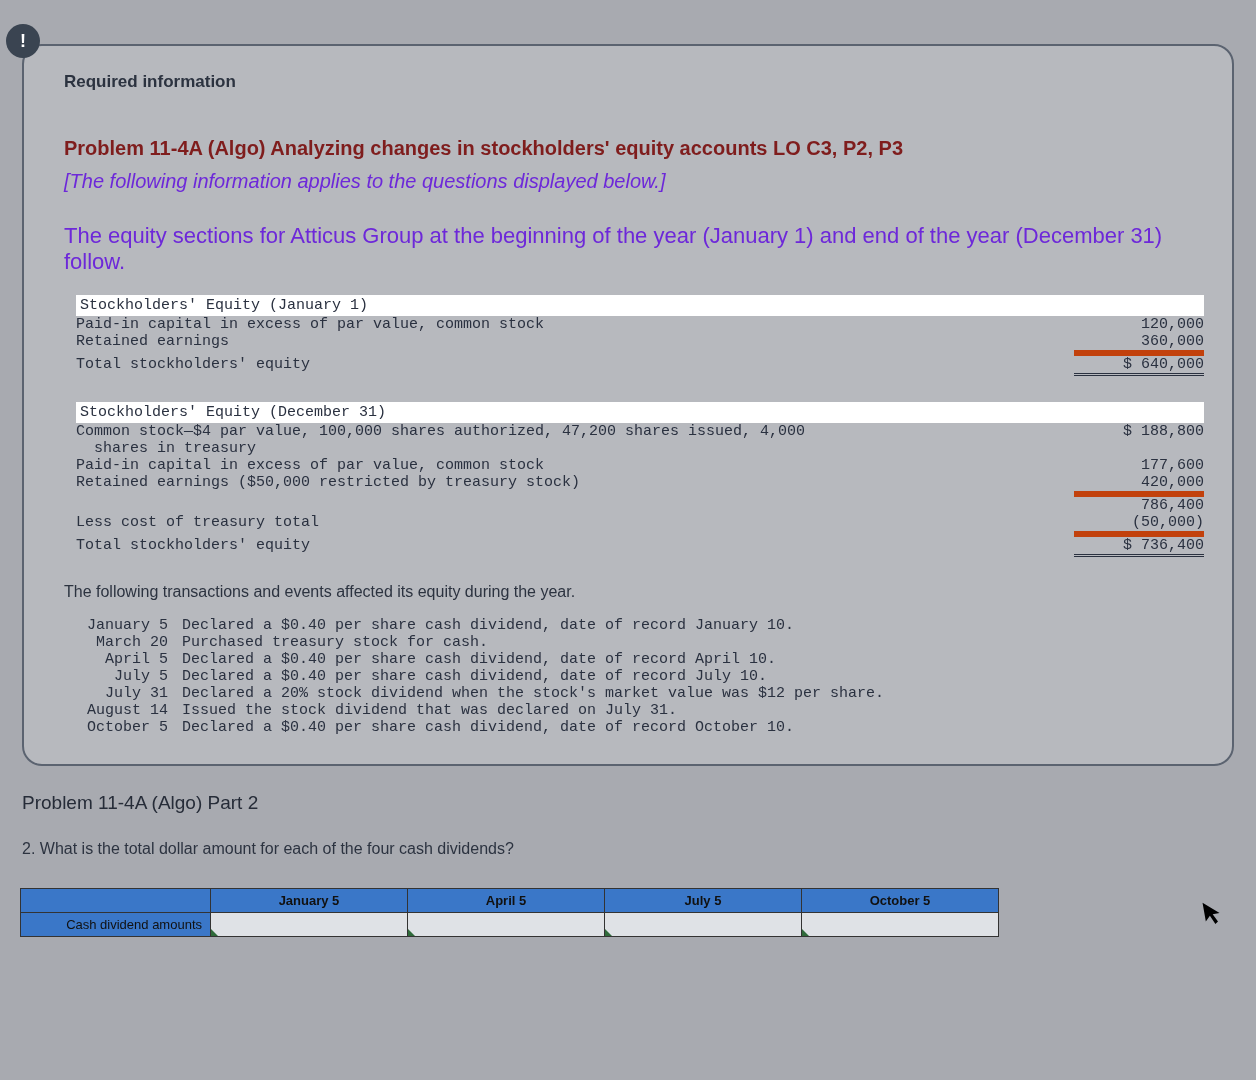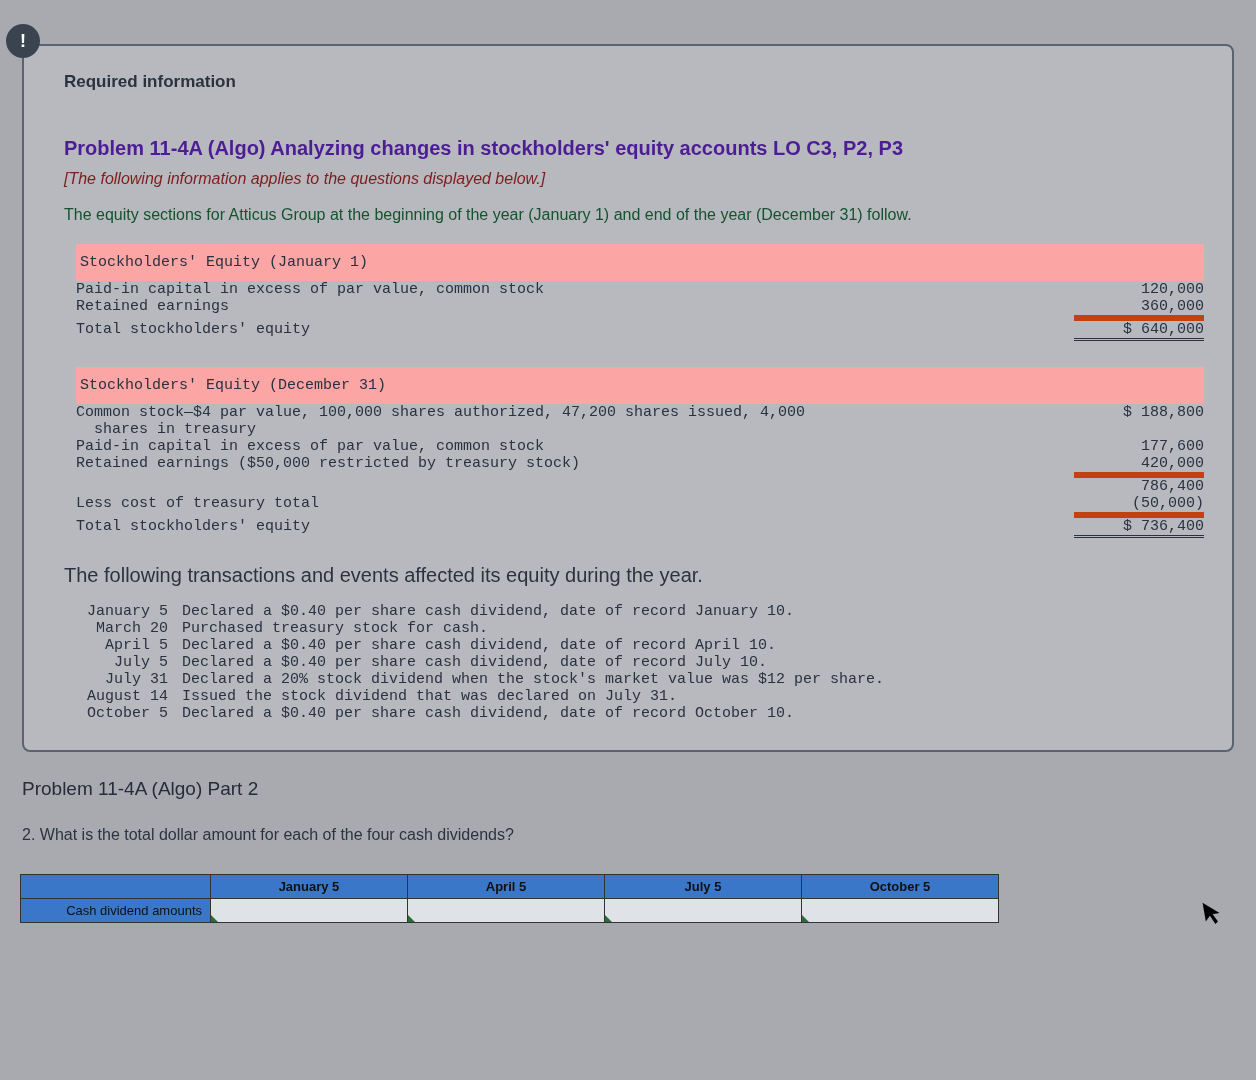--- a/index.html
+++ b/index.html
@@ -25,78 +25,78 @@
     align-items: center;
     justify-content: center;
     color: #fff;
     font-weight: bold;
     font-size: 18px;
     z-index: 2;
   }
   .panel {
     margin: 44px 22px 0 22px;
     border: 2px solid #5b6370;
-    border-radius: 8px;
+    border-radius: 20px;
     background: #b7b9be;
     padding: 26px 28px 28px 40px;
   }
   .hdr-required {
     font-weight: bold;
     font-size: 17px;
     color: #2c3340;
     margin-bottom: 12px;
   }
   .hdr-problem {
     font-weight: bold;
     font-size: 20px;
-    color: #4c1d95;
+    color: #7f1d1d;
     margin-bottom: 10px;
     margin-top: 45px;
   }
   .hdr-note {
     font-style: italic;
-    font-size: 16px;
-    color: #7f1d1d;
-    margin-bottom: 18px;
+    font-size: 20px;
+    color: #6d28d9;
+    margin-bottom: 30px;
   }
   .hdr-intro {
-    font-size: 16px;
-    color: #14532d;
+    font-size: 22px;
+    color: #6d28d9;
     margin-bottom: 20px;
   }
   .fin-block {
     margin: 0 0 26px 12px;
     font-family: "Courier New", Courier, monospace;
     font-size: 15px;
     color: #2a3140;
   }
   .fin-title {
-    background: #fca5a5;
-    padding: 10px 4px;
+    background: #ffffff;
+    padding: 2px 4px;
     font-weight: normal;
     width: 100%;
   }
   .fin-row {
     display: flex;
     align-items: flex-start;
   }
   .fin-label {
     flex: 1 1 auto;
     padding-right: 8px;
     white-space: pre-wrap;
   }
   .fin-val {
     width: 130px;
     text-align: right;
     white-space: pre;
   }
   .fin-val.single-bot { border-bottom: 6px solid #c2410c; }
   .fin-val.dbl-bot { border-bottom: 3px double #2a3140; }
   .trans-intro {
-    font-size: 20px;
+    font-size: 16px;
     color: #2c3340;
     margin: 10px 0 16px 0;
   }
   .trans-list {
     font-family: "Courier New", Courier, monospace;
     font-size: 15px;
     color: #2a3140;
     margin-left: 0;
   }
   .trans-row { display: flex; }

